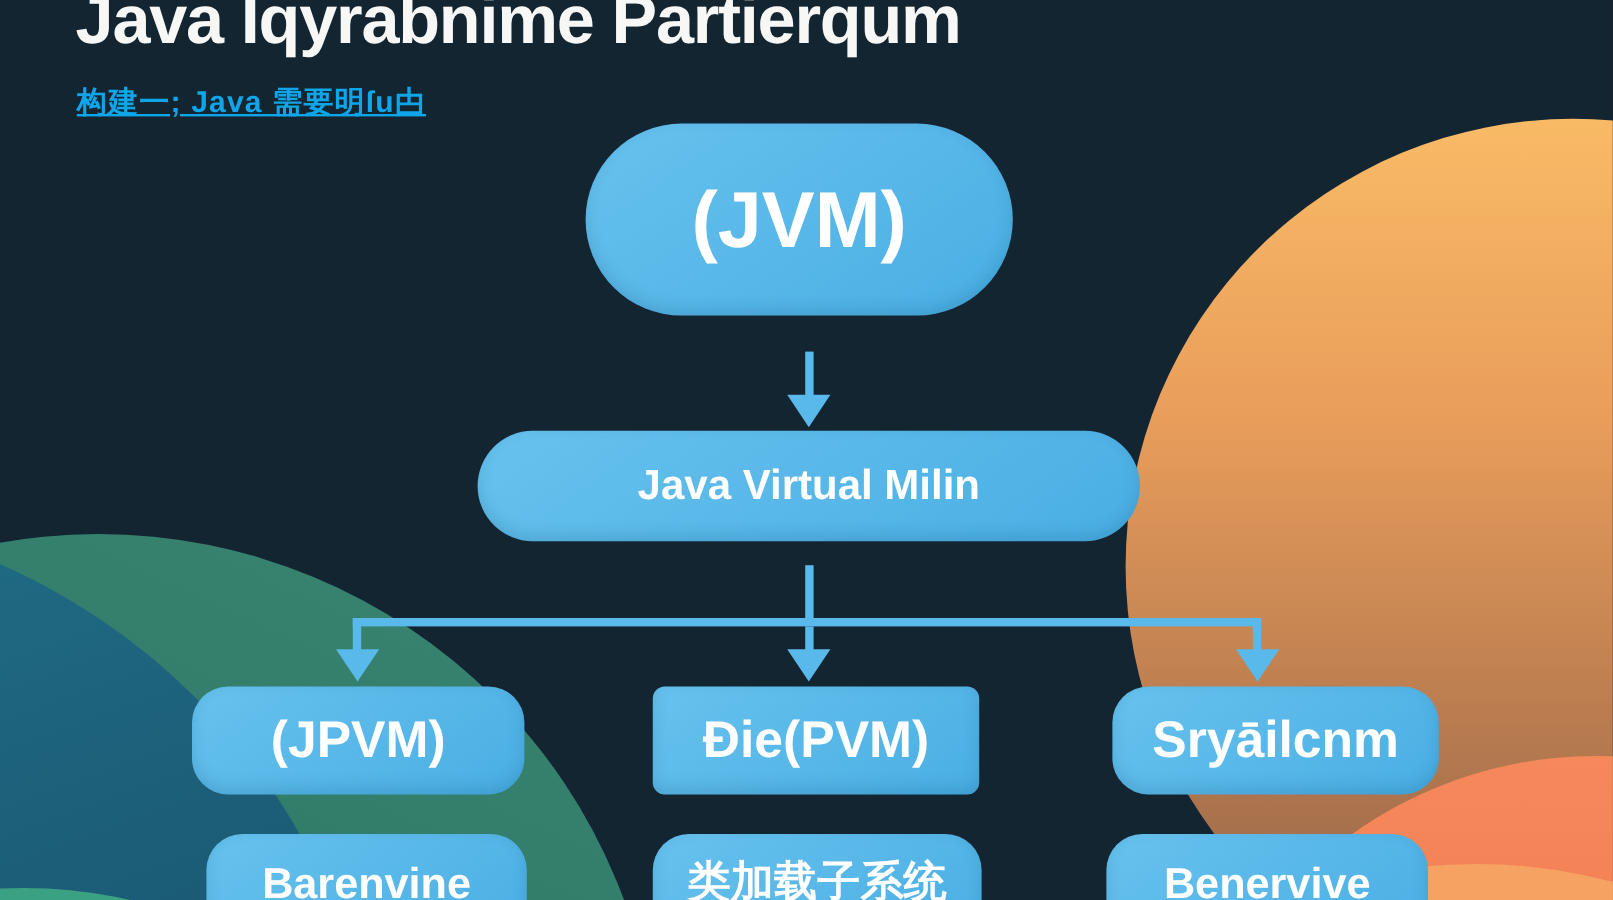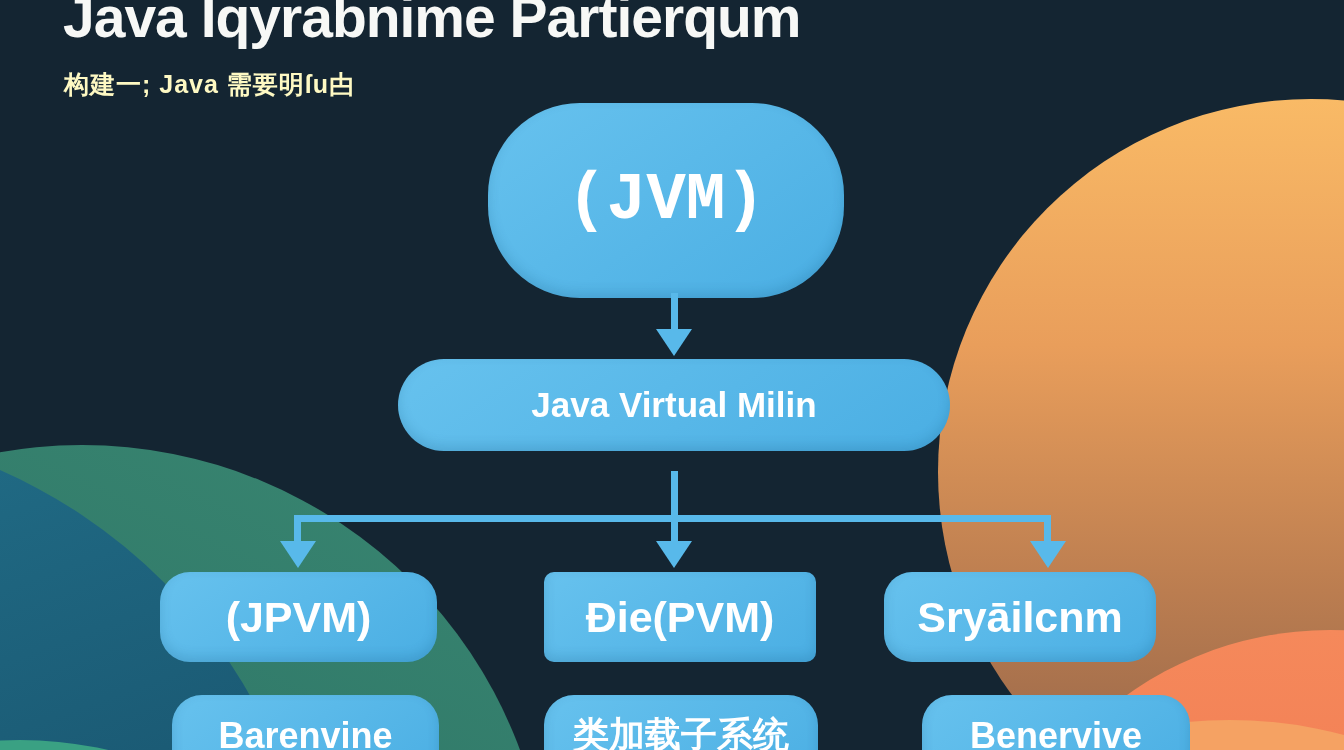--- a/index.html
+++ b/index.html
@@ -24,36 +24,37 @@
   .c-lightorange{left:790px;top:720px;width:880px;height:880px;
     background:#f5a263;}
   
   .title{
     position:absolute;top:-16px;left:63px;width:1200px;
     font-size:57px;font-weight:800;letter-spacing:-1px;color:#f7f8f6;
     white-space:nowrap;
   }
   .subtitle{
     position:absolute;top:68px;left:64px;
-    font-size:25px;font-weight:700;letter-spacing:1px;color:#fef9c3;
+    font-size:25px;font-weight:700;letter-spacing:1px;color:#0ea5e9;
     white-space:nowrap;
+    text-decoration:underline;
   }
   
   .node{
     position:absolute;display:flex;align-items:center;justify-content:center;
     background:linear-gradient(145deg,#67c2ee 0%,#4aaee3 100%);
     color:#ffffff;font-weight:800;text-align:center;
     box-shadow:inset 0 -5px 12px rgba(10,70,110,0.18);
   }
-  .n-root{left:488px;top:103px;width:356px;height:195px;border-radius:92px;font-size:66px;font-family:Liberation Mono, monospace;}
+  .n-root{left:488px;top:103px;width:356px;height:160px;border-radius:92px;font-size:66px;}
   .n-l2{left:398px;top:359px;width:552px;height:92px;border-radius:56px;font-size:35px;}
   .n-b{top:572px;height:90px;border-radius:30px;font-size:43px;}
   .n-b1{left:160px;width:277px;}
   .n-b2{left:544px;width:272px;border-radius:10px;}
-  .n-b3{left:884px;width:272px;border-radius:28px;}
+  .n-b3{left:927px;width:272px;}
   .n-c{top:695px;height:95px;border-radius:30px;font-size:36px;padding-bottom:14px;box-sizing:border-box;}
   .n-c1{left:172px;width:267px;}
   .n-c2{left:544px;width:274px;}
   .n-c3{left:922px;width:268px;}
   
   .seg{position:absolute;background:#58b9ea;}
   .stem1{left:671px;top:293px;width:7px;height:38px;}
   .head{position:absolute;width:0;height:0;
     border-left:18px solid transparent;border-right:18px solid transparent;
     border-top:27px solid #58b9ea;}

